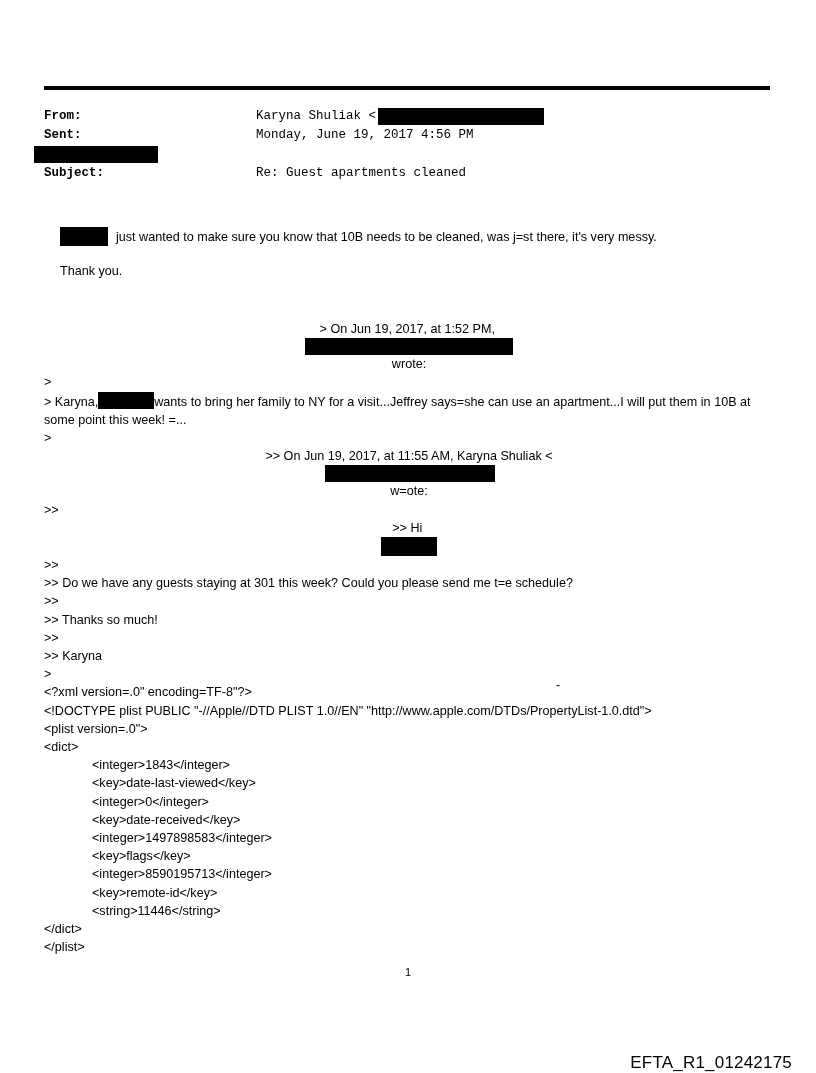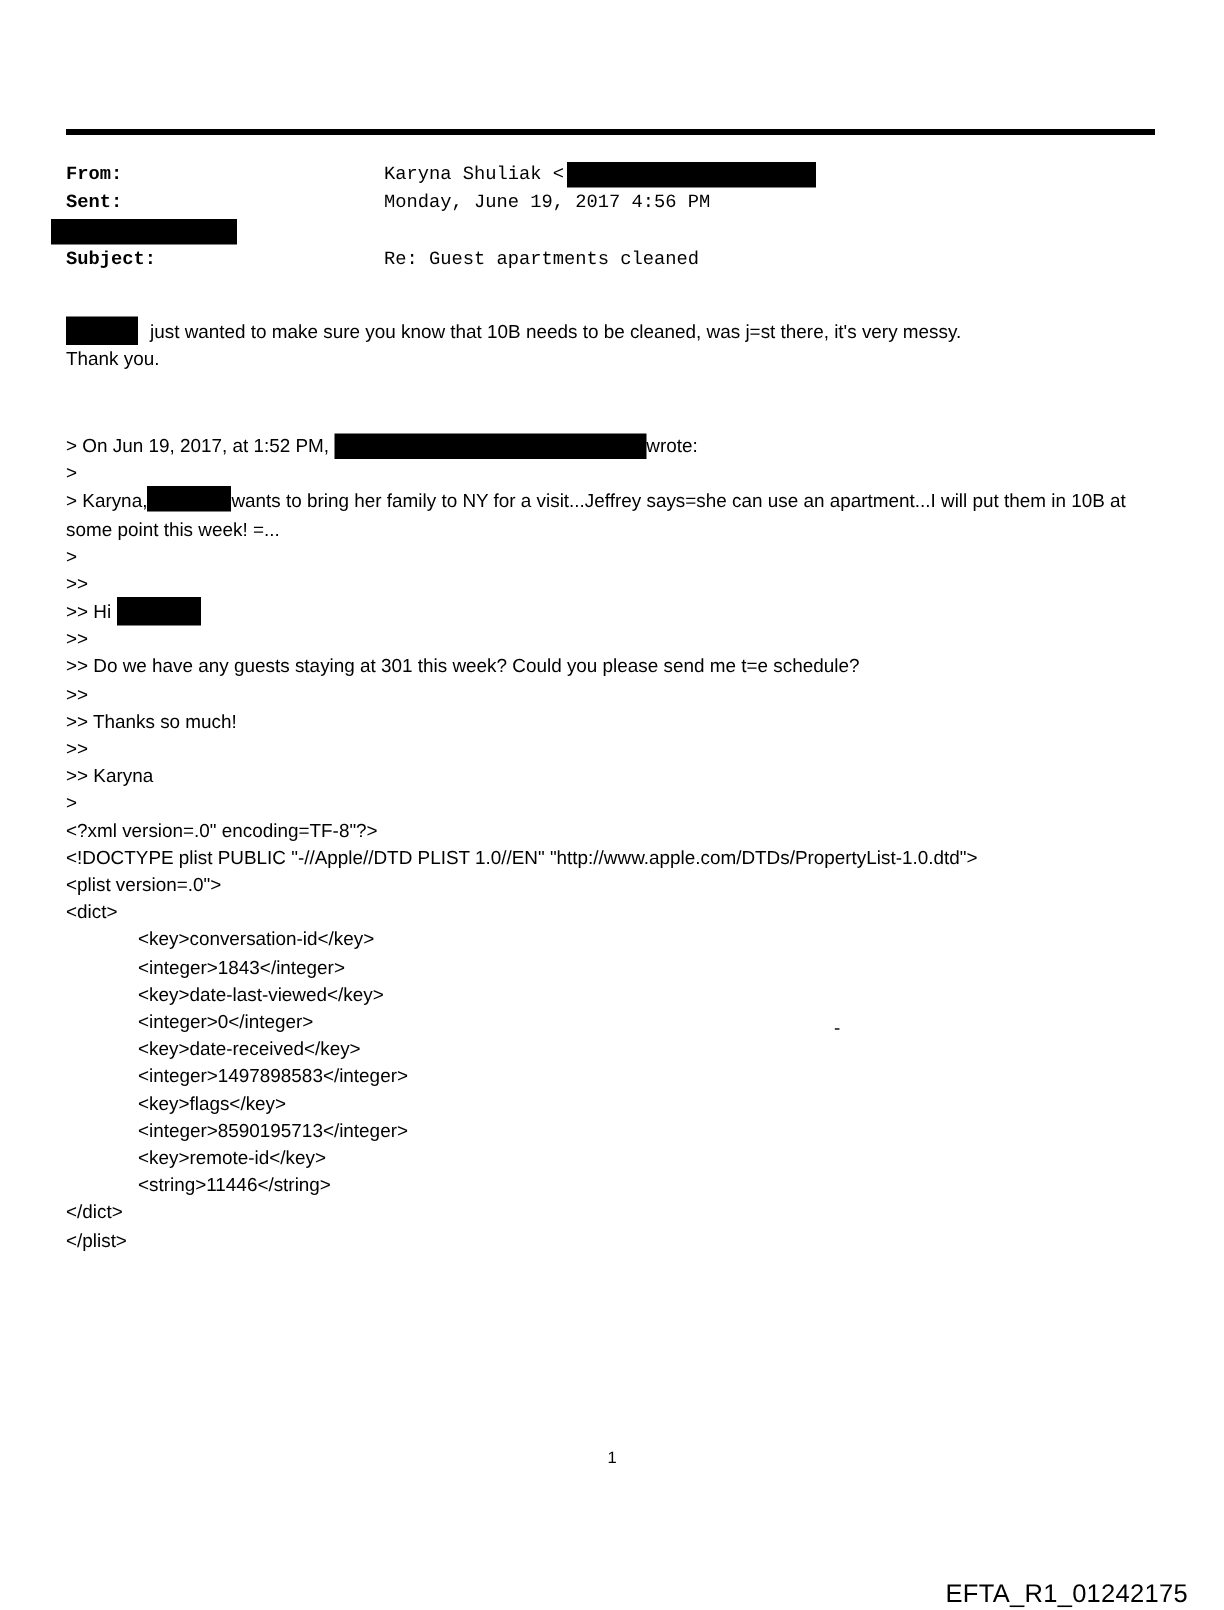--- a/index.html
+++ b/index.html
@@ -64,38 +64,39 @@
   
   .body {
     position: absolute;
     left: 44px;
     top: 211px;
     width: 730px;
     font-size: 12.6px;
     line-height: 18px;
   }
   .para {
-    margin: 0;
+    margin: 16px;
   }
   .lead {
     display: flex;
     align-items: center;
     flex-wrap: wrap;
   }
   .thanks {
     margin-top: 0px;
   }
   .quoted {
     margin-top: 40px;
   }
   .q {
     margin: 0;
     font-size: 12.6px;
     line-height: 18.2px;
     white-space: pre-wrap;
+    flex-direction: column;
   }
   .q.flexline {
     display: flex;
     align-items: center;
     flex-wrap: nowrap;
   }
   .q.wrapline {
     white-space: normal;
   }
   .xmlblock {
@@ -185,20 +186,25 @@
       </p>
 
       <p class="q">&gt;</p>
 
       <p class="q wrapline">
         <span>&gt; Karyna,</span><span class="redact" style="width:56px;height:17px;vertical-align:-3px;"></span><span>wants to bring her family to NY for a visit...Jeffrey says=she can use an apartment...I will put them in 10B at some point this week! =...</span>
       </p>
 
       <p class="q">&gt;</p>
 
+      <p class="q flexline">
+        <span>&gt;&gt; On Jun 19, 2017, at 11:55 AM, Karyna Shuliak &lt;</span>
+        <span class="redact" style="width:170px;height:17px;margin-left:2px;"></span>
+        <span>w=ote:</span>
+      </p>
 
       <p class="q">&gt;&gt;</p>
 
       <p class="q flexline">
         <span>&gt;&gt; Hi </span>
         <span class="redact" style="width:56px;height:19px;"></span>
       </p>
 
       <p class="q">&gt;&gt;</p>
       <p class="q">&gt;&gt; Do we have any guests staying at 301 this week? Could you please send me t=e schedule?</p>
@@ -207,21 +213,20 @@
       <p class="q">&gt;&gt;</p>
       <p class="q">&gt;&gt; Karyna</p>
       <p class="q">&gt;</p>
     </div>
 
     <div class="xmlblock">
       <p class="xml">&lt;?xml version=.0" encoding=TF-8"?&gt;</p>
       <p class="xml">&lt;!DOCTYPE plist PUBLIC "-//Apple//DTD PLIST 1.0//EN" "http://www.apple.com/DTDs/PropertyList-1.0.dtd"&gt;</p>
       <p class="xml">&lt;plist version=.0"&gt;</p>
       <p class="xml">&lt;dict&gt;</p>
-      <p class="xml indent">&lt;key&gt;conversation-id&lt;/key&gt;</p>
       <p class="xml indent">&lt;integer&gt;1843&lt;/integer&gt;</p>
       <p class="xml indent">&lt;key&gt;date-last-viewed&lt;/key&gt;</p>
       <p class="xml indent">&lt;integer&gt;0&lt;/integer&gt;</p>
       <p class="xml indent">&lt;key&gt;date-received&lt;/key&gt;</p>
       <p class="xml indent">&lt;integer&gt;1497898583&lt;/integer&gt;</p>
       <p class="xml indent">&lt;key&gt;flags&lt;/key&gt;</p>
       <p class="xml indent">&lt;integer&gt;8590195713&lt;/integer&gt;</p>
       <p class="xml indent">&lt;key&gt;remote-id&lt;/key&gt;</p>
       <p class="xml indent">&lt;string&gt;11446&lt;/string&gt;</p>
       <p class="xml">&lt;/dict&gt;</p>

